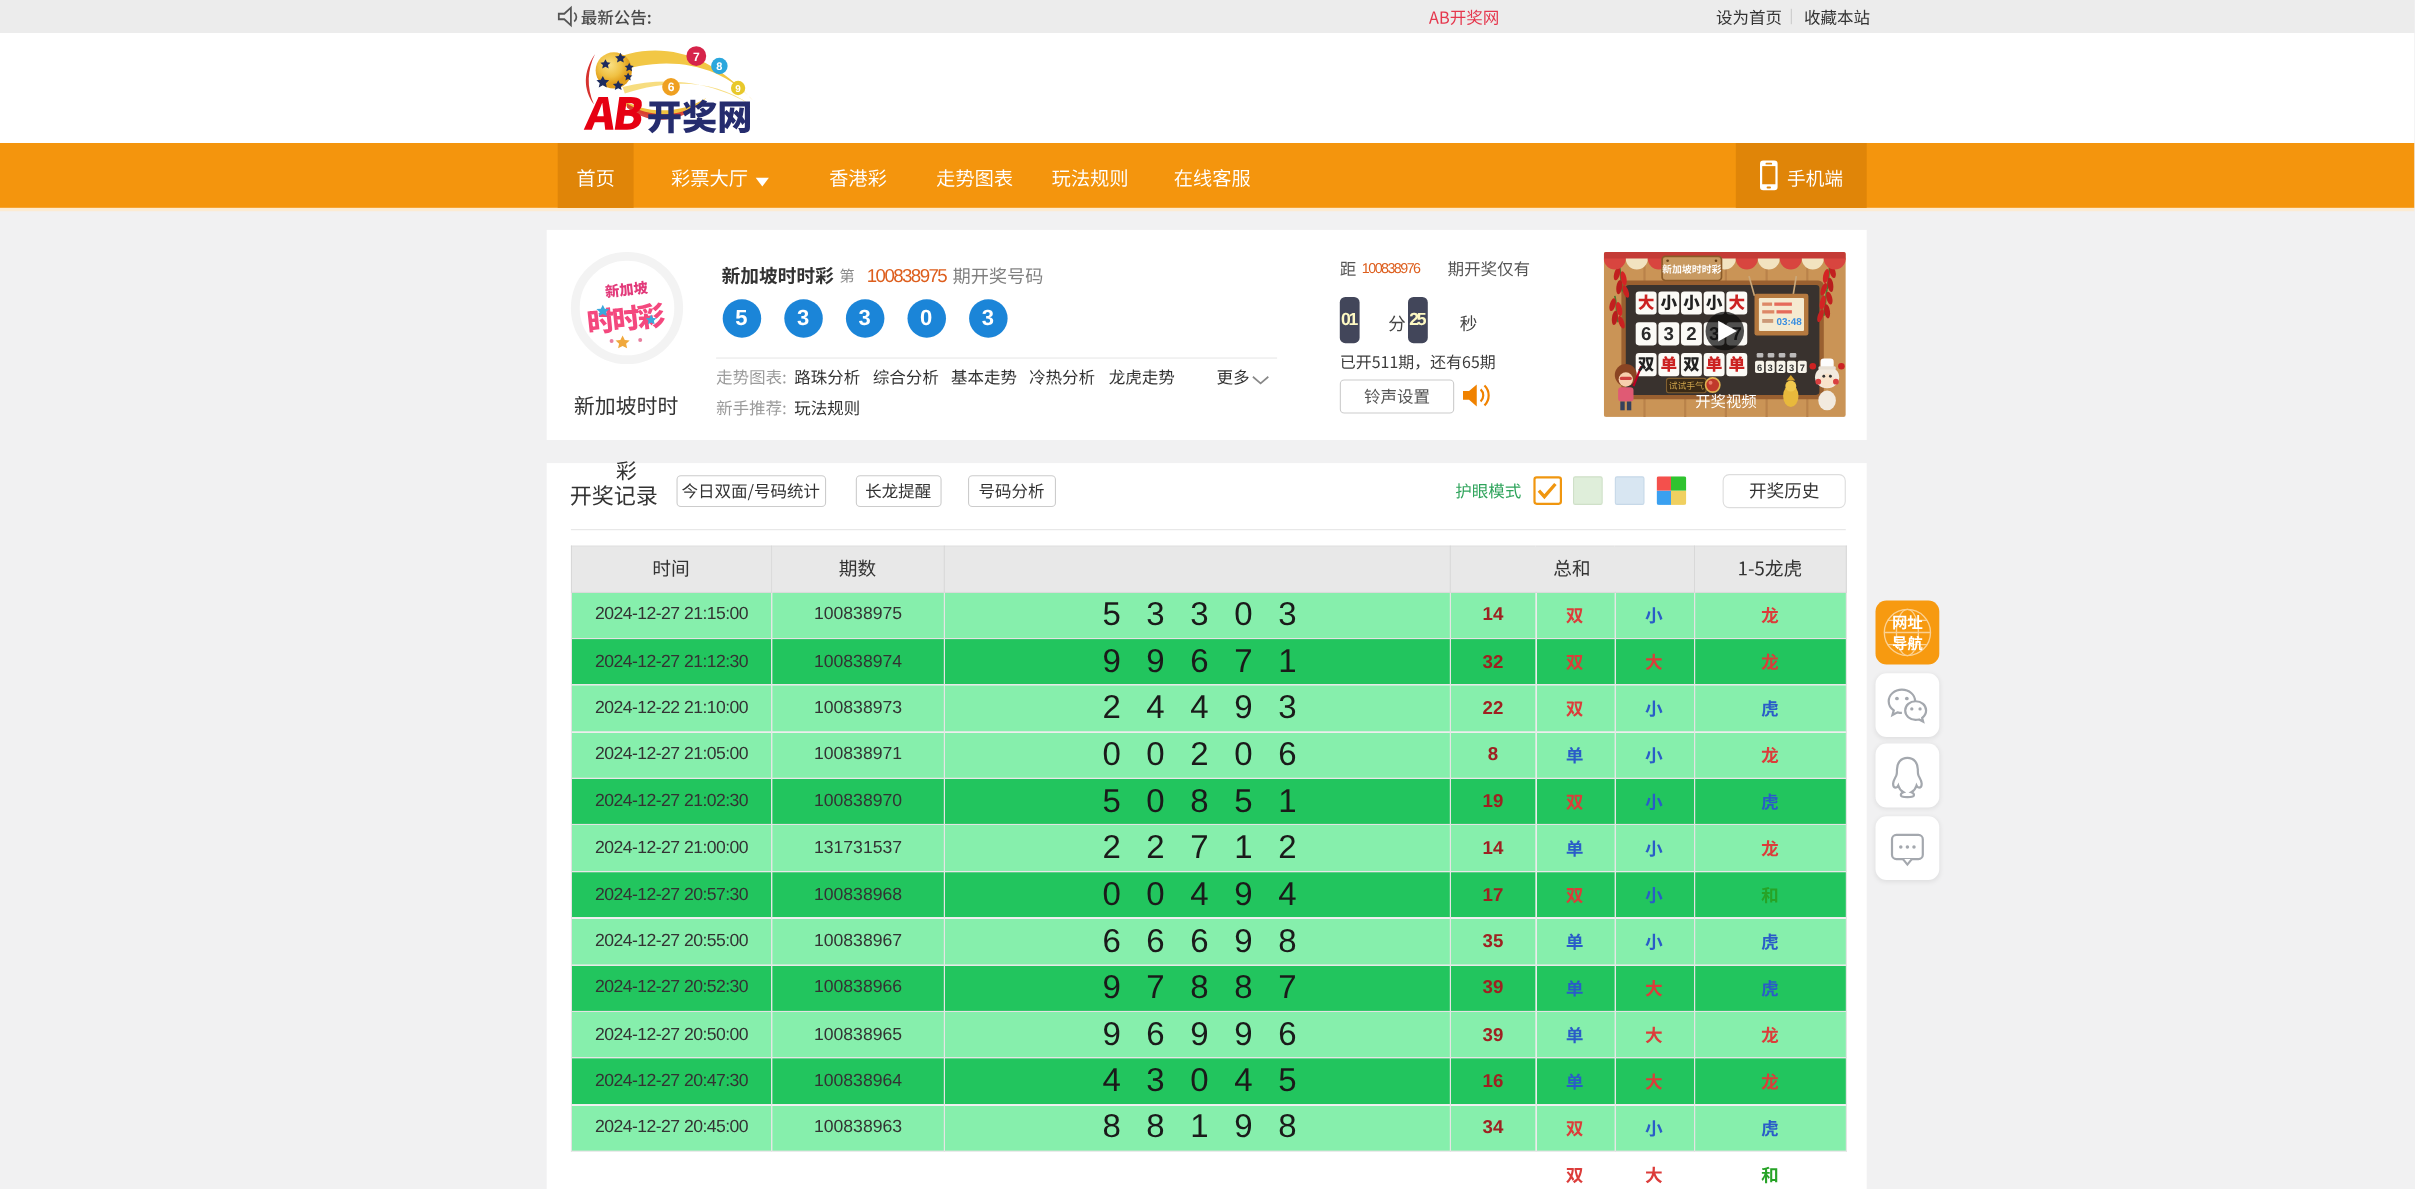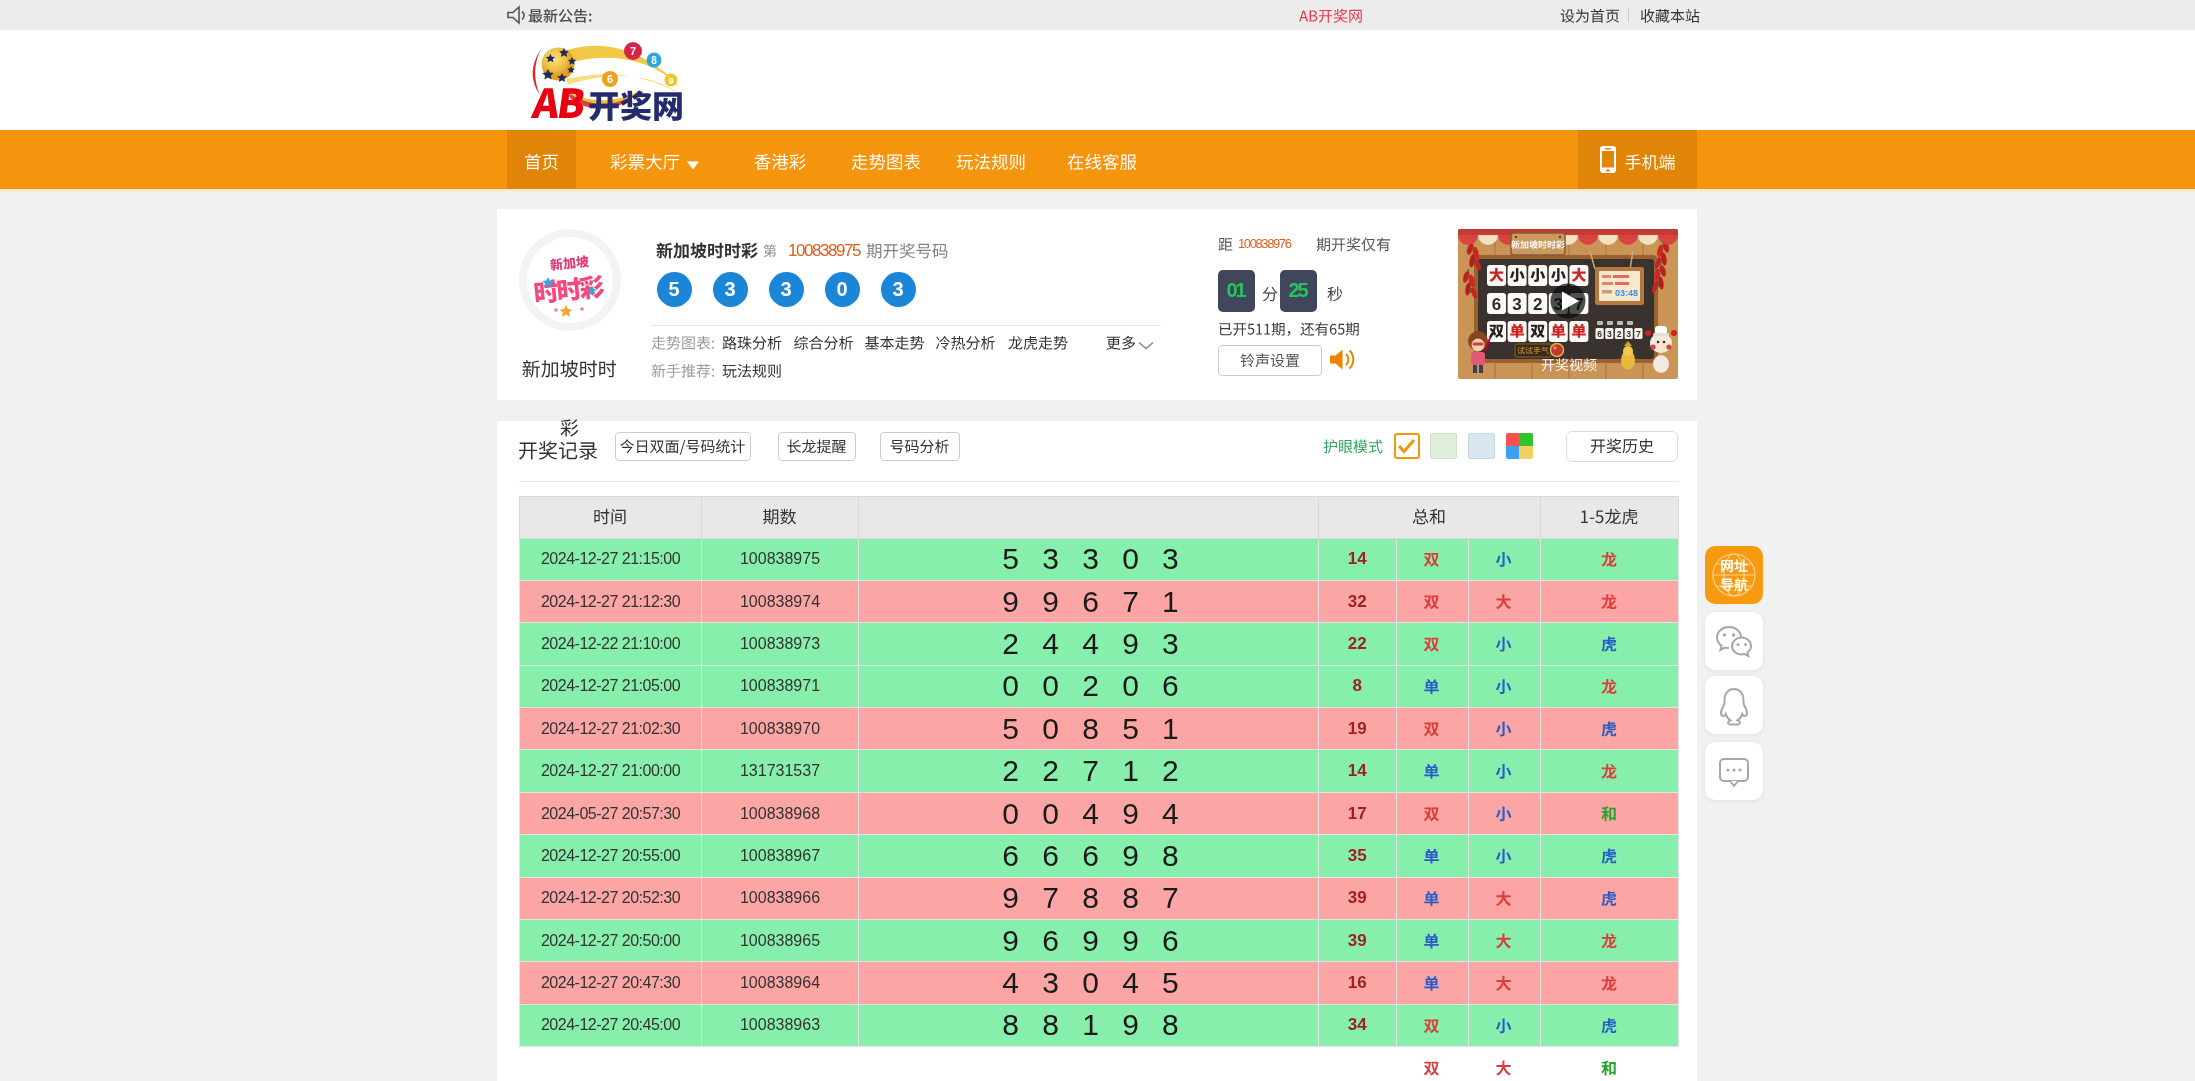--- a/index.html
+++ b/index.html
@@ -11,34 +11,34 @@
 #navphone {position:absolute;left:1578px;top:130px;width:119px;height:59px;background:#e08508}
 #card1 {position:absolute;left:497px;top:209px;width:1200px;height:191px;background:#fff}
 #card2 {position:absolute;left:497px;top:421px;width:1200px;height:700px;background:#fff}
 .circle {position:absolute;left:519px;top:229px;width:102px;height:102px;border-radius:50%;
  background:#fff;border:8px solid #f3f3f3}
 .ball {position:absolute;top:272px;width:35px;height:35px;border-radius:50%;background:#1b85d8;
  color:#fff;font-size:20px;font-weight:bold;text-align:center;line-height:35px}
 #divider1 {position:absolute;left:651px;top:325px;width:510px;height:1px;background:#e8e8e8}
 #issue {position:absolute;left:788px;top:240.5px;font-size:17px;letter-spacing:-1.45px;color:#dd5e1d;font-weight:500}
 #issue2 {position:absolute;left:1238px;top:236px;font-size:13px;letter-spacing:-1.4px;color:#dd5e1d;font-weight:400}
-.cdbox {position:absolute;top:270px;width:37px;height:41.5px;background:#42465a;border-radius:5px;
- color:#22c55e;font-size:20px;font-weight:bold;text-align:center;line-height:41.5px;letter-spacing:-2.2px;text-indent:-2.2px}
+.cdbox {position:absolute;top:270px;width:18px;height:41.5px;background:#42465a;border-radius:5px;
+ color:#fef9c3;font-size:16px;font-weight:bold;text-align:center;line-height:41.5px;letter-spacing:-2.2px;text-indent:-2.2px}
 #bellbtn {position:absolute;left:1218px;top:345px;width:104px;height:31px;border:1px solid #ccc;border-radius:4px;background:#fff}
 .hbtn {position:absolute;top:432px;height:29px;border:1px solid #ccc;border-radius:4px;background:#fff}
 #histbtn {position:absolute;left:1566px;top:431px;width:112px;height:31px;border:1px solid #ddd;border-radius:6px;background:#fff}
 #checkbox {position:absolute;left:1394px;top:433px;width:26px;height:26px;border:2px solid #f0960f;border-radius:3px;background:#fff}
 .swatch {position:absolute;top:433px;width:27px;height:26px;border-radius:2px}
 #hline {position:absolute;left:519px;top:481px;width:1159px;height:1px;background:#e6e6e6}
 #tablewrap {position:absolute;left:519px;top:496px;width:1160px}
 table {border-collapse:collapse;table-layout:fixed;width:1159.5px;font-family:"Liberation Sans",sans-serif}
 td,th {border:1px solid #e3e3e3;padding:0;overflow:hidden}
 thead th {background:#e8e8e8;border-color:#d8d8d8;height:41.5px}
 tbody tr {height:42.4px;background:#86efac}
-tbody tr.alt {background:#fca5a5}
+tbody tr.alt {background:#22c55e}
 td {text-align:center;vertical-align:middle}
 .tdate {font-size:16px;letter-spacing:-0.5px;color:#333}
 .tper {font-size:16px;color:#333}
 .tdig {font-size:30px;font-weight:normal;color:#1a1a1a;letter-spacing:23.3px;text-indent:27.3px}
 .tsum {font-size:17px;font-weight:bold;color:#9e2121}
 .sbox {position:absolute;left:1705px;width:58px;height:58px;background:#fff;border-radius:10px;box-shadow:0 1px 5px rgba(0,0,0,0.08)}
 </style></head><body>
 <div id="topbar"></div>
 <div id="logoband"></div>
 <div id="nav"></div>
@@ -139,21 +139,21 @@
         <tr>
           <td class="tdate">2024-12-27 21:00:00</td>
           <td class="tper">131731537</td>
           <td class="tdig">22712</td>
           <td class="tsum">14</td>
           <td></td>
           <td></td>
           <td></td>
         </tr>
         <tr class="alt">
-          <td class="tdate">2024-05-27 20:57:30</td>
+          <td class="tdate">2024-12-27 20:57:30</td>
           <td class="tper">100838968</td>
           <td class="tdig">00494</td>
           <td class="tsum">17</td>
           <td></td>
           <td></td>
           <td></td>
         </tr>
         <tr>
           <td class="tdate">2024-12-27 20:55:00</td>
           <td class="tper">100838967</td>

